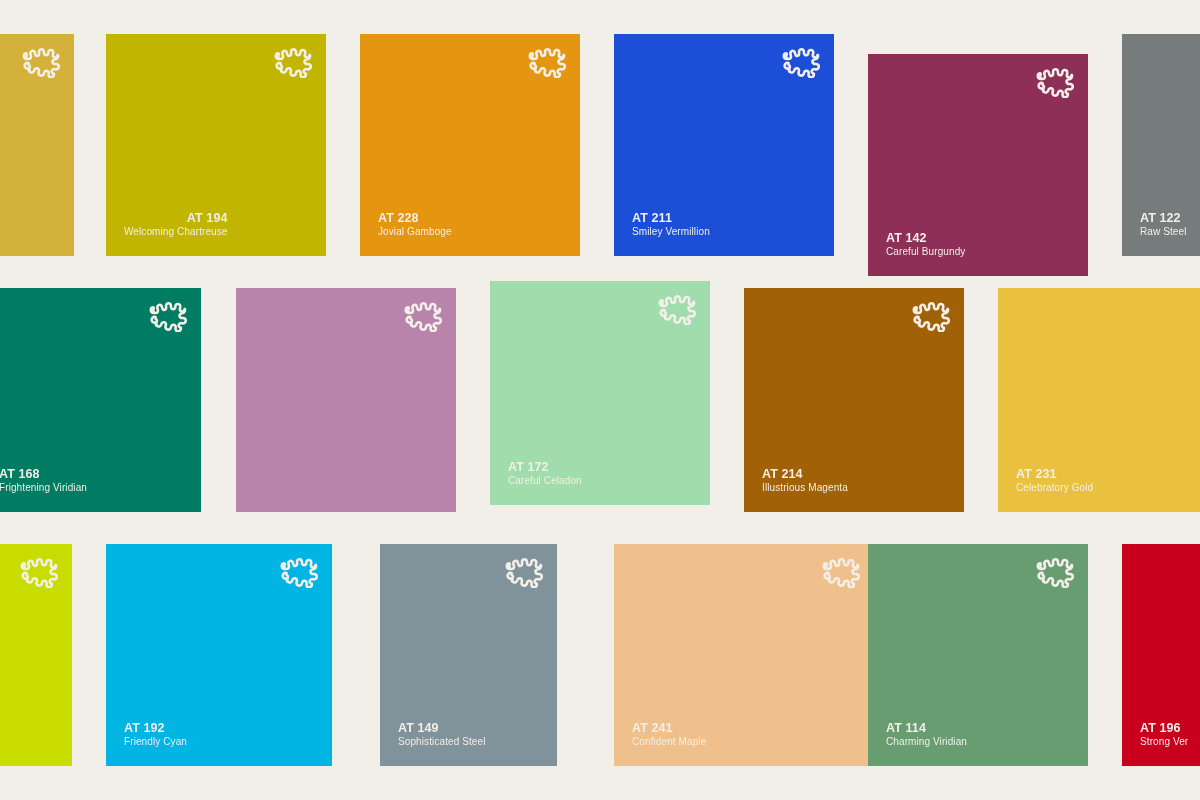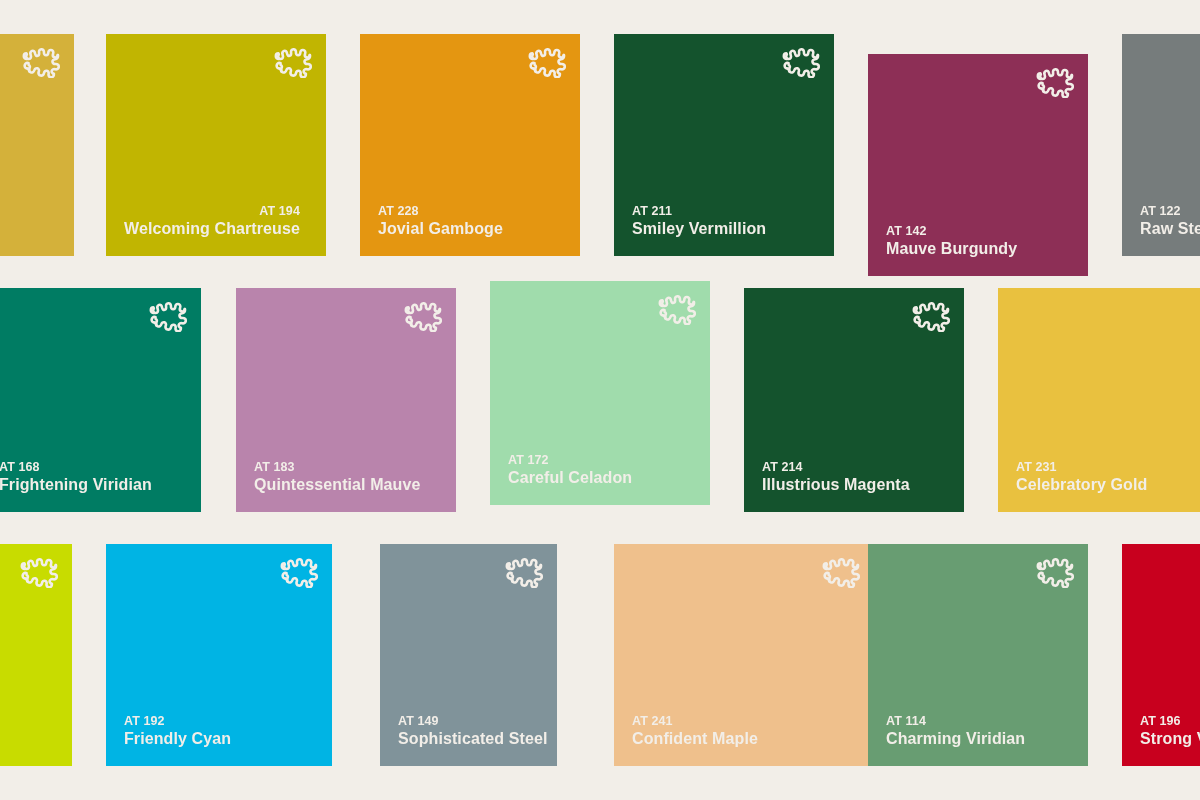--- a/index.html
+++ b/index.html
@@ -55,22 +55,22 @@
   }
 
   .swatch-code {
     display: block;
     font-size: 12.5px;
     font-weight: 700;
   }
 
   .swatch-label {
     display: block;
-    font-size: 16px;
-    font-weight: 700;
+    font-size: 10px;
+    font-weight: 400;
   }
 </style>
 </head>
 <body>
 
 <div id="swatch-board">
     <div class="swatch" style="left: -78px; top: 34px; width: 152px; height: 222px; background: rgb(212, 177, 58);">
       <span class="swatch-logo" style="color: rgb(242, 238, 232);">
         <svg viewBox="0 0 44 38" fill="none" xmlns="http://www.w3.org/2000/svg" aria-hidden="true">
           <path d="M5.2 10.0c-1.9 2.6-0.2 5.7 2.4 5.5 2.3-0.2 3.0-2.4 2.2-4.6-0.8-2.2-0.4-4.4 1.5-5.1 2.0-0.7 3.3 0.9 3.6 3.0 0.3 2.1 1.6 3.3 3.2 2.9 1.5-0.4 1.9-2.0 1.6-3.9-0.3-2.1 0.7-3.9 2.7-4.0 2.1-0.1 3.2 1.7 3.1 3.7-0.1 2.2 1.0 3.6 2.7 3.5 1.6-0.1 2.4-1.4 2.5-3.1 0.1-2.0 1.3-3.4 3.2-3.2 2.2 0.2 3.2 2.3 2.5 4.4-0.7 2.0-0.3 3.7 1.3 4.3 1.9 0.7 3.7-0.6 4.1-2.6" stroke="currentColor" stroke-width="3.1" stroke-linecap="round" stroke-linejoin="round"></path>
@@ -104,21 +104,21 @@
           <path d="M37.1 33.1c0.6 2.2-0.9 4.1-3.0 4.1-2.2 0-3.5-1.8-3.1-3.9 0.4-2.0-0.4-3.6-2.1-3.9 -1.8-0.3-3.0 0.9-3.3 2.7-0.4 2.2-2.1 3.5-4.1 3.0-2.1-0.5-2.9-2.5-2.2-4.5 0.7-1.9 0.1-3.6-1.6-4.1 -1.7-0.5-3.1 0.5-3.6 2.3-0.6 2.1-2.4 3.2-4.3 2.5-2.0-0.7-2.6-2.8-1.6-4.6 1.0-1.8 0.7-3.5-0.9-4.3" stroke="currentColor" stroke-width="3.1" stroke-linecap="round" stroke-linejoin="round"></path>
           <path d="M7.3 20.3c-1.7-0.8-3.6 0.0-4.4 1.8-0.9 2.0 0.1 4.1 2.2 4.5 2.0 0.4 3.3 1.7 3.0 3.4" stroke="currentColor" stroke-width="3.1" stroke-linecap="round" stroke-linejoin="round"></path>
           <path d="M5.3 15.4c-2.1 0.3-3.7-1.2-3.7-3.3 0-1.9 1.3-3.3 3.0-3.3" stroke="currentColor" stroke-width="3.1" stroke-linecap="round" stroke-linejoin="round"></path>
         </svg>
       </span>
       <div class="swatch-caption" style="color: rgb(242, 238, 232);">
         <span class="swatch-code">AT 228</span>
         <span class="swatch-label">Jovial Gamboge</span>
       </div>
     </div>
-    <div class="swatch" style="left: 614px; top: 34px; width: 220px; height: 222px; background: #14532d;">
+    <div class="swatch" style="left: 614px; top: 34px; width: 220px; height: 222px; background: #1d4ed8;">
       <span class="swatch-logo" style="color: rgb(242, 238, 232);">
         <svg viewBox="0 0 44 38" fill="none" xmlns="http://www.w3.org/2000/svg" aria-hidden="true">
           <path d="M5.2 10.0c-1.9 2.6-0.2 5.7 2.4 5.5 2.3-0.2 3.0-2.4 2.2-4.6-0.8-2.2-0.4-4.4 1.5-5.1 2.0-0.7 3.3 0.9 3.6 3.0 0.3 2.1 1.6 3.3 3.2 2.9 1.5-0.4 1.9-2.0 1.6-3.9-0.3-2.1 0.7-3.9 2.7-4.0 2.1-0.1 3.2 1.7 3.1 3.7-0.1 2.2 1.0 3.6 2.7 3.5 1.6-0.1 2.4-1.4 2.5-3.1 0.1-2.0 1.3-3.4 3.2-3.2 2.2 0.2 3.2 2.3 2.5 4.4-0.7 2.0-0.3 3.7 1.3 4.3 1.9 0.7 3.7-0.6 4.1-2.6" stroke="currentColor" stroke-width="3.1" stroke-linecap="round" stroke-linejoin="round"></path>
           <path d="M42.1 10.8c0.5 2.6-1.1 4.7-3.3 4.9-2.1 0.2-3.4 1.5-3.1 3.3 0.3 1.8 2.0 2.5 3.8 2.4 2.2-0.1 3.8 1.3 3.6 3.4-0.2 2.2-2.2 3.3-4.3 2.8-2.0-0.5-3.6 0.2-4.0 1.9-0.4 1.8 0.8 3.0 2.5 3.6" stroke="currentColor" stroke-width="3.1" stroke-linecap="round" stroke-linejoin="round"></path>
           <path d="M37.1 33.1c0.6 2.2-0.9 4.1-3.0 4.1-2.2 0-3.5-1.8-3.1-3.9 0.4-2.0-0.4-3.6-2.1-3.9 -1.8-0.3-3.0 0.9-3.3 2.7-0.4 2.2-2.1 3.5-4.1 3.0-2.1-0.5-2.9-2.5-2.2-4.5 0.7-1.9 0.1-3.6-1.6-4.1 -1.7-0.5-3.1 0.5-3.6 2.3-0.6 2.1-2.4 3.2-4.3 2.5-2.0-0.7-2.6-2.8-1.6-4.6 1.0-1.8 0.7-3.5-0.9-4.3" stroke="currentColor" stroke-width="3.1" stroke-linecap="round" stroke-linejoin="round"></path>
           <path d="M7.3 20.3c-1.7-0.8-3.6 0.0-4.4 1.8-0.9 2.0 0.1 4.1 2.2 4.5 2.0 0.4 3.3 1.7 3.0 3.4" stroke="currentColor" stroke-width="3.1" stroke-linecap="round" stroke-linejoin="round"></path>
           <path d="M5.3 15.4c-2.1 0.3-3.7-1.2-3.7-3.3 0-1.9 1.3-3.3 3.0-3.3" stroke="currentColor" stroke-width="3.1" stroke-linecap="round" stroke-linejoin="round"></path>
         </svg>
       </span>
       <div class="swatch-caption" style="color: rgb(242, 238, 232);">
@@ -131,21 +131,21 @@
         <svg viewBox="0 0 44 38" fill="none" xmlns="http://www.w3.org/2000/svg" aria-hidden="true">
           <path d="M5.2 10.0c-1.9 2.6-0.2 5.7 2.4 5.5 2.3-0.2 3.0-2.4 2.2-4.6-0.8-2.2-0.4-4.4 1.5-5.1 2.0-0.7 3.3 0.9 3.6 3.0 0.3 2.1 1.6 3.3 3.2 2.9 1.5-0.4 1.9-2.0 1.6-3.9-0.3-2.1 0.7-3.9 2.7-4.0 2.1-0.1 3.2 1.7 3.1 3.7-0.1 2.2 1.0 3.6 2.7 3.5 1.6-0.1 2.4-1.4 2.5-3.1 0.1-2.0 1.3-3.4 3.2-3.2 2.2 0.2 3.2 2.3 2.5 4.4-0.7 2.0-0.3 3.7 1.3 4.3 1.9 0.7 3.7-0.6 4.1-2.6" stroke="currentColor" stroke-width="3.1" stroke-linecap="round" stroke-linejoin="round"></path>
           <path d="M42.1 10.8c0.5 2.6-1.1 4.7-3.3 4.9-2.1 0.2-3.4 1.5-3.1 3.3 0.3 1.8 2.0 2.5 3.8 2.4 2.2-0.1 3.8 1.3 3.6 3.4-0.2 2.2-2.2 3.3-4.3 2.8-2.0-0.5-3.6 0.2-4.0 1.9-0.4 1.8 0.8 3.0 2.5 3.6" stroke="currentColor" stroke-width="3.1" stroke-linecap="round" stroke-linejoin="round"></path>
           <path d="M37.1 33.1c0.6 2.2-0.9 4.1-3.0 4.1-2.2 0-3.5-1.8-3.1-3.9 0.4-2.0-0.4-3.6-2.1-3.9 -1.8-0.3-3.0 0.9-3.3 2.7-0.4 2.2-2.1 3.5-4.1 3.0-2.1-0.5-2.9-2.5-2.2-4.5 0.7-1.9 0.1-3.6-1.6-4.1 -1.7-0.5-3.1 0.5-3.6 2.3-0.6 2.1-2.4 3.2-4.3 2.5-2.0-0.7-2.6-2.8-1.6-4.6 1.0-1.8 0.7-3.5-0.9-4.3" stroke="currentColor" stroke-width="3.1" stroke-linecap="round" stroke-linejoin="round"></path>
           <path d="M7.3 20.3c-1.7-0.8-3.6 0.0-4.4 1.8-0.9 2.0 0.1 4.1 2.2 4.5 2.0 0.4 3.3 1.7 3.0 3.4" stroke="currentColor" stroke-width="3.1" stroke-linecap="round" stroke-linejoin="round"></path>
           <path d="M5.3 15.4c-2.1 0.3-3.7-1.2-3.7-3.3 0-1.9 1.3-3.3 3.0-3.3" stroke="currentColor" stroke-width="3.1" stroke-linecap="round" stroke-linejoin="round"></path>
         </svg>
       </span>
       <div class="swatch-caption" style="color: rgb(242, 238, 232);">
         <span class="swatch-code">AT 142</span>
-        <span class="swatch-label">Mauve Burgundy</span>
+        <span class="swatch-label">Careful Burgundy</span>
       </div>
     </div>
     <div class="swatch" style="left: 1122px; top: 34px; width: 220px; height: 222px; background: rgb(118, 124, 124);">
       <div class="swatch-caption" style="color: rgb(242, 238, 232);">
         <span class="swatch-code">AT 122</span>
         <span class="swatch-label">Raw Steel</span>
       </div>
     </div>
     <div class="swatch" style="left: -19px; top: 288px; width: 220px; height: 224px; background: rgb(0, 124, 99);">
       <span class="swatch-logo" style="color: rgb(242, 238, 232);">
@@ -165,41 +165,37 @@
     <div class="swatch" style="left: 236px; top: 288px; width: 220px; height: 224px; background: rgb(185, 132, 172);">
       <span class="swatch-logo" style="color: rgb(242, 238, 232);">
         <svg viewBox="0 0 44 38" fill="none" xmlns="http://www.w3.org/2000/svg" aria-hidden="true">
           <path d="M5.2 10.0c-1.9 2.6-0.2 5.7 2.4 5.5 2.3-0.2 3.0-2.4 2.2-4.6-0.8-2.2-0.4-4.4 1.5-5.1 2.0-0.7 3.3 0.9 3.6 3.0 0.3 2.1 1.6 3.3 3.2 2.9 1.5-0.4 1.9-2.0 1.6-3.9-0.3-2.1 0.7-3.9 2.7-4.0 2.1-0.1 3.2 1.7 3.1 3.7-0.1 2.2 1.0 3.6 2.7 3.5 1.6-0.1 2.4-1.4 2.5-3.1 0.1-2.0 1.3-3.4 3.2-3.2 2.2 0.2 3.2 2.3 2.5 4.4-0.7 2.0-0.3 3.7 1.3 4.3 1.9 0.7 3.7-0.6 4.1-2.6" stroke="currentColor" stroke-width="3.1" stroke-linecap="round" stroke-linejoin="round"></path>
           <path d="M42.1 10.8c0.5 2.6-1.1 4.7-3.3 4.9-2.1 0.2-3.4 1.5-3.1 3.3 0.3 1.8 2.0 2.5 3.8 2.4 2.2-0.1 3.8 1.3 3.6 3.4-0.2 2.2-2.2 3.3-4.3 2.8-2.0-0.5-3.6 0.2-4.0 1.9-0.4 1.8 0.8 3.0 2.5 3.6" stroke="currentColor" stroke-width="3.1" stroke-linecap="round" stroke-linejoin="round"></path>
           <path d="M37.1 33.1c0.6 2.2-0.9 4.1-3.0 4.1-2.2 0-3.5-1.8-3.1-3.9 0.4-2.0-0.4-3.6-2.1-3.9 -1.8-0.3-3.0 0.9-3.3 2.7-0.4 2.2-2.1 3.5-4.1 3.0-2.1-0.5-2.9-2.5-2.2-4.5 0.7-1.9 0.1-3.6-1.6-4.1 -1.7-0.5-3.1 0.5-3.6 2.3-0.6 2.1-2.4 3.2-4.3 2.5-2.0-0.7-2.6-2.8-1.6-4.6 1.0-1.8 0.7-3.5-0.9-4.3" stroke="currentColor" stroke-width="3.1" stroke-linecap="round" stroke-linejoin="round"></path>
           <path d="M7.3 20.3c-1.7-0.8-3.6 0.0-4.4 1.8-0.9 2.0 0.1 4.1 2.2 4.5 2.0 0.4 3.3 1.7 3.0 3.4" stroke="currentColor" stroke-width="3.1" stroke-linecap="round" stroke-linejoin="round"></path>
           <path d="M5.3 15.4c-2.1 0.3-3.7-1.2-3.7-3.3 0-1.9 1.3-3.3 3.0-3.3" stroke="currentColor" stroke-width="3.1" stroke-linecap="round" stroke-linejoin="round"></path>
         </svg>
       </span>
-      <div class="swatch-caption" style="color: rgb(242, 238, 232);">
-        <span class="swatch-code">AT 183</span>
-        <span class="swatch-label">Quintessential Mauve</span>
-      </div>
     </div>
     <div class="swatch" style="left: 490px; top: 281px; width: 220px; height: 224px; background: rgb(160, 220, 172);">
       <span class="swatch-logo" style="color: rgb(242, 238, 232);">
         <svg viewBox="0 0 44 38" fill="none" xmlns="http://www.w3.org/2000/svg" aria-hidden="true">
           <path d="M5.2 10.0c-1.9 2.6-0.2 5.7 2.4 5.5 2.3-0.2 3.0-2.4 2.2-4.6-0.8-2.2-0.4-4.4 1.5-5.1 2.0-0.7 3.3 0.9 3.6 3.0 0.3 2.1 1.6 3.3 3.2 2.9 1.5-0.4 1.9-2.0 1.6-3.9-0.3-2.1 0.7-3.9 2.7-4.0 2.1-0.1 3.2 1.7 3.1 3.7-0.1 2.2 1.0 3.6 2.7 3.5 1.6-0.1 2.4-1.4 2.5-3.1 0.1-2.0 1.3-3.4 3.2-3.2 2.2 0.2 3.2 2.3 2.5 4.4-0.7 2.0-0.3 3.7 1.3 4.3 1.9 0.7 3.7-0.6 4.1-2.6" stroke="currentColor" stroke-width="3.1" stroke-linecap="round" stroke-linejoin="round"></path>
           <path d="M42.1 10.8c0.5 2.6-1.1 4.7-3.3 4.9-2.1 0.2-3.4 1.5-3.1 3.3 0.3 1.8 2.0 2.5 3.8 2.4 2.2-0.1 3.8 1.3 3.6 3.4-0.2 2.2-2.2 3.3-4.3 2.8-2.0-0.5-3.6 0.2-4.0 1.9-0.4 1.8 0.8 3.0 2.5 3.6" stroke="currentColor" stroke-width="3.1" stroke-linecap="round" stroke-linejoin="round"></path>
           <path d="M37.1 33.1c0.6 2.2-0.9 4.1-3.0 4.1-2.2 0-3.5-1.8-3.1-3.9 0.4-2.0-0.4-3.6-2.1-3.9 -1.8-0.3-3.0 0.9-3.3 2.7-0.4 2.2-2.1 3.5-4.1 3.0-2.1-0.5-2.9-2.5-2.2-4.5 0.7-1.9 0.1-3.6-1.6-4.1 -1.7-0.5-3.1 0.5-3.6 2.3-0.6 2.1-2.4 3.2-4.3 2.5-2.0-0.7-2.6-2.8-1.6-4.6 1.0-1.8 0.7-3.5-0.9-4.3" stroke="currentColor" stroke-width="3.1" stroke-linecap="round" stroke-linejoin="round"></path>
           <path d="M7.3 20.3c-1.7-0.8-3.6 0.0-4.4 1.8-0.9 2.0 0.1 4.1 2.2 4.5 2.0 0.4 3.3 1.7 3.0 3.4" stroke="currentColor" stroke-width="3.1" stroke-linecap="round" stroke-linejoin="round"></path>
           <path d="M5.3 15.4c-2.1 0.3-3.7-1.2-3.7-3.3 0-1.9 1.3-3.3 3.0-3.3" stroke="currentColor" stroke-width="3.1" stroke-linecap="round" stroke-linejoin="round"></path>
         </svg>
       </span>
       <div class="swatch-caption" style="color: rgb(242, 238, 232);">
         <span class="swatch-code">AT 172</span>
         <span class="swatch-label">Careful Celadon</span>
       </div>
     </div>
-    <div class="swatch" style="left: 744px; top: 288px; width: 220px; height: 224px; background: #14532d;">
+    <div class="swatch" style="left: 744px; top: 288px; width: 220px; height: 224px; background: #a16207;">
       <span class="swatch-logo" style="color: rgb(242, 238, 232);">
         <svg viewBox="0 0 44 38" fill="none" xmlns="http://www.w3.org/2000/svg" aria-hidden="true">
           <path d="M5.2 10.0c-1.9 2.6-0.2 5.7 2.4 5.5 2.3-0.2 3.0-2.4 2.2-4.6-0.8-2.2-0.4-4.4 1.5-5.1 2.0-0.7 3.3 0.9 3.6 3.0 0.3 2.1 1.6 3.3 3.2 2.9 1.5-0.4 1.9-2.0 1.6-3.9-0.3-2.1 0.7-3.9 2.7-4.0 2.1-0.1 3.2 1.7 3.1 3.7-0.1 2.2 1.0 3.6 2.7 3.5 1.6-0.1 2.4-1.4 2.5-3.1 0.1-2.0 1.3-3.4 3.2-3.2 2.2 0.2 3.2 2.3 2.5 4.4-0.7 2.0-0.3 3.7 1.3 4.3 1.9 0.7 3.7-0.6 4.1-2.6" stroke="currentColor" stroke-width="3.1" stroke-linecap="round" stroke-linejoin="round"></path>
           <path d="M42.1 10.8c0.5 2.6-1.1 4.7-3.3 4.9-2.1 0.2-3.4 1.5-3.1 3.3 0.3 1.8 2.0 2.5 3.8 2.4 2.2-0.1 3.8 1.3 3.6 3.4-0.2 2.2-2.2 3.3-4.3 2.8-2.0-0.5-3.6 0.2-4.0 1.9-0.4 1.8 0.8 3.0 2.5 3.6" stroke="currentColor" stroke-width="3.1" stroke-linecap="round" stroke-linejoin="round"></path>
           <path d="M37.1 33.1c0.6 2.2-0.9 4.1-3.0 4.1-2.2 0-3.5-1.8-3.1-3.9 0.4-2.0-0.4-3.6-2.1-3.9 -1.8-0.3-3.0 0.9-3.3 2.7-0.4 2.2-2.1 3.5-4.1 3.0-2.1-0.5-2.9-2.5-2.2-4.5 0.7-1.9 0.1-3.6-1.6-4.1 -1.7-0.5-3.1 0.5-3.6 2.3-0.6 2.1-2.4 3.2-4.3 2.5-2.0-0.7-2.6-2.8-1.6-4.6 1.0-1.8 0.7-3.5-0.9-4.3" stroke="currentColor" stroke-width="3.1" stroke-linecap="round" stroke-linejoin="round"></path>
           <path d="M7.3 20.3c-1.7-0.8-3.6 0.0-4.4 1.8-0.9 2.0 0.1 4.1 2.2 4.5 2.0 0.4 3.3 1.7 3.0 3.4" stroke="currentColor" stroke-width="3.1" stroke-linecap="round" stroke-linejoin="round"></path>
           <path d="M5.3 15.4c-2.1 0.3-3.7-1.2-3.7-3.3 0-1.9 1.3-3.3 3.0-3.3" stroke="currentColor" stroke-width="3.1" stroke-linecap="round" stroke-linejoin="round"></path>
         </svg>
       </span>
       <div class="swatch-caption" style="color: rgb(242, 238, 232);">

